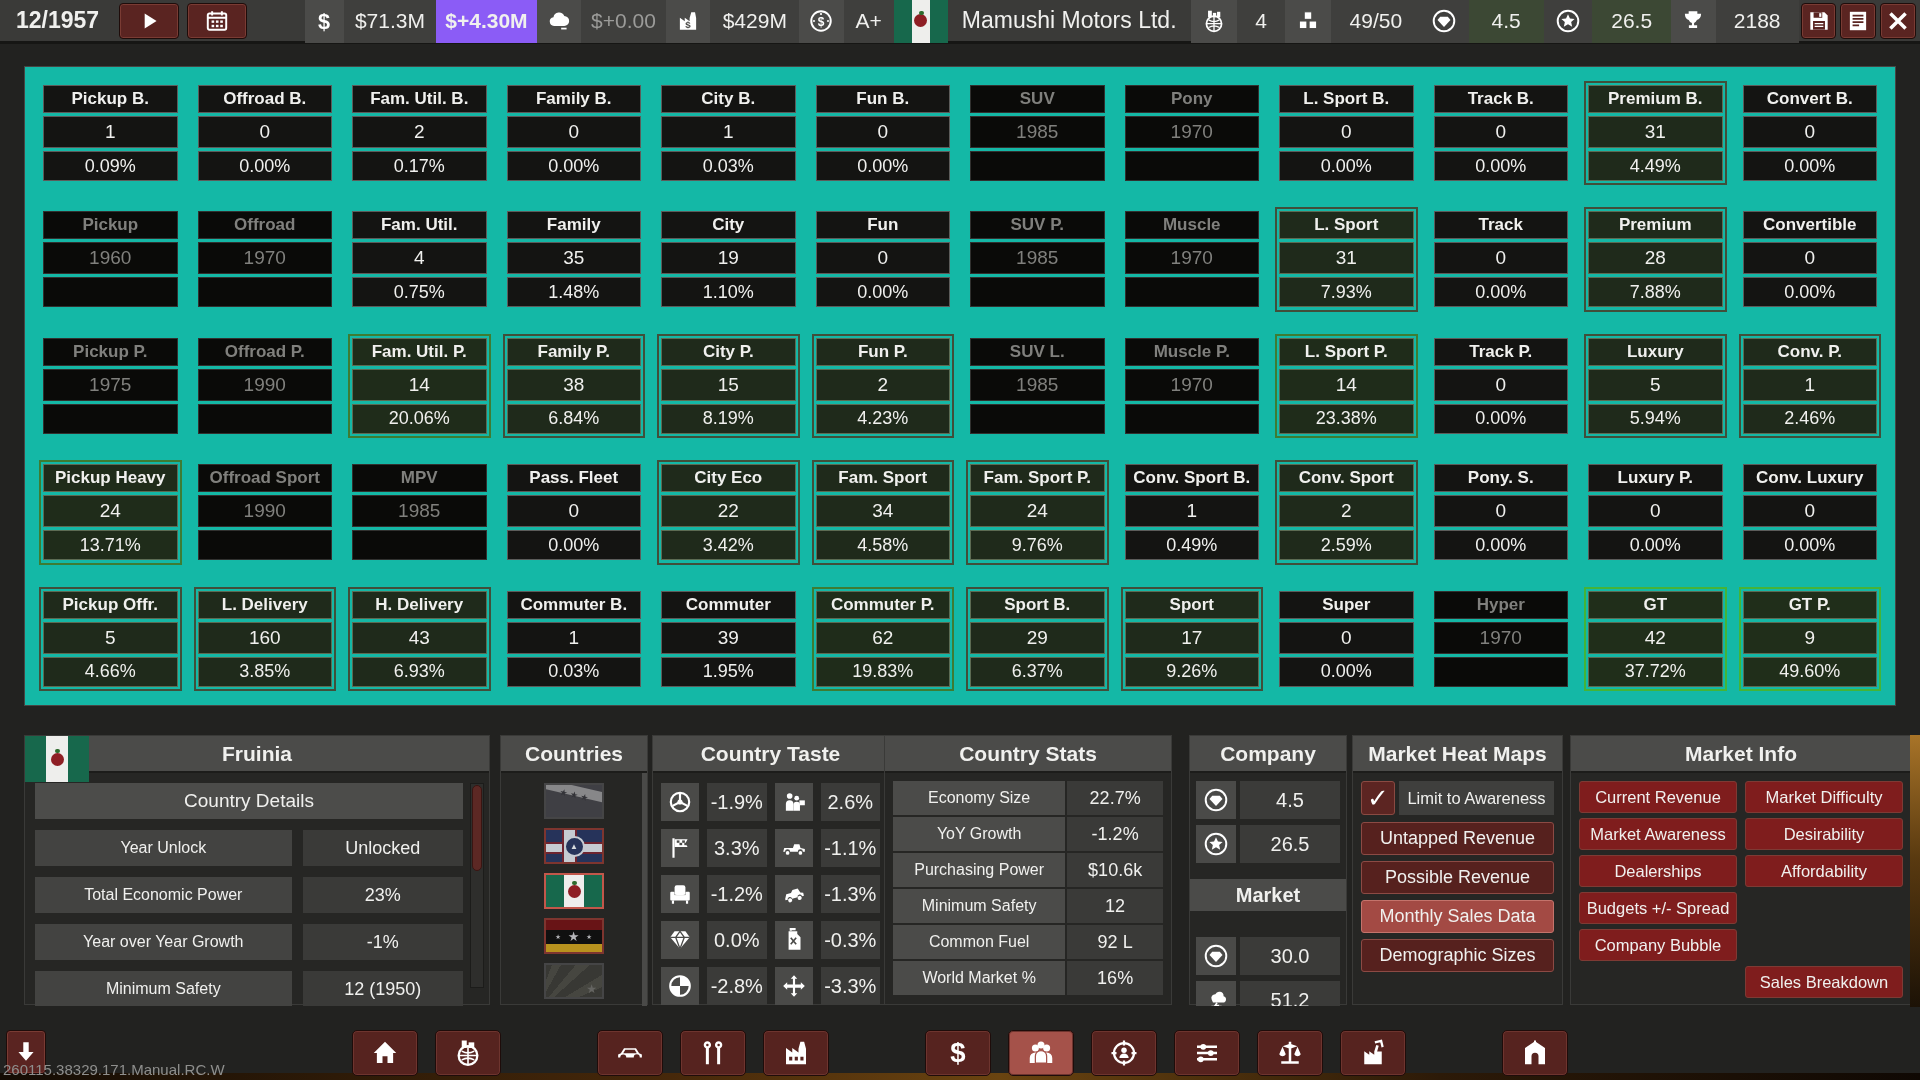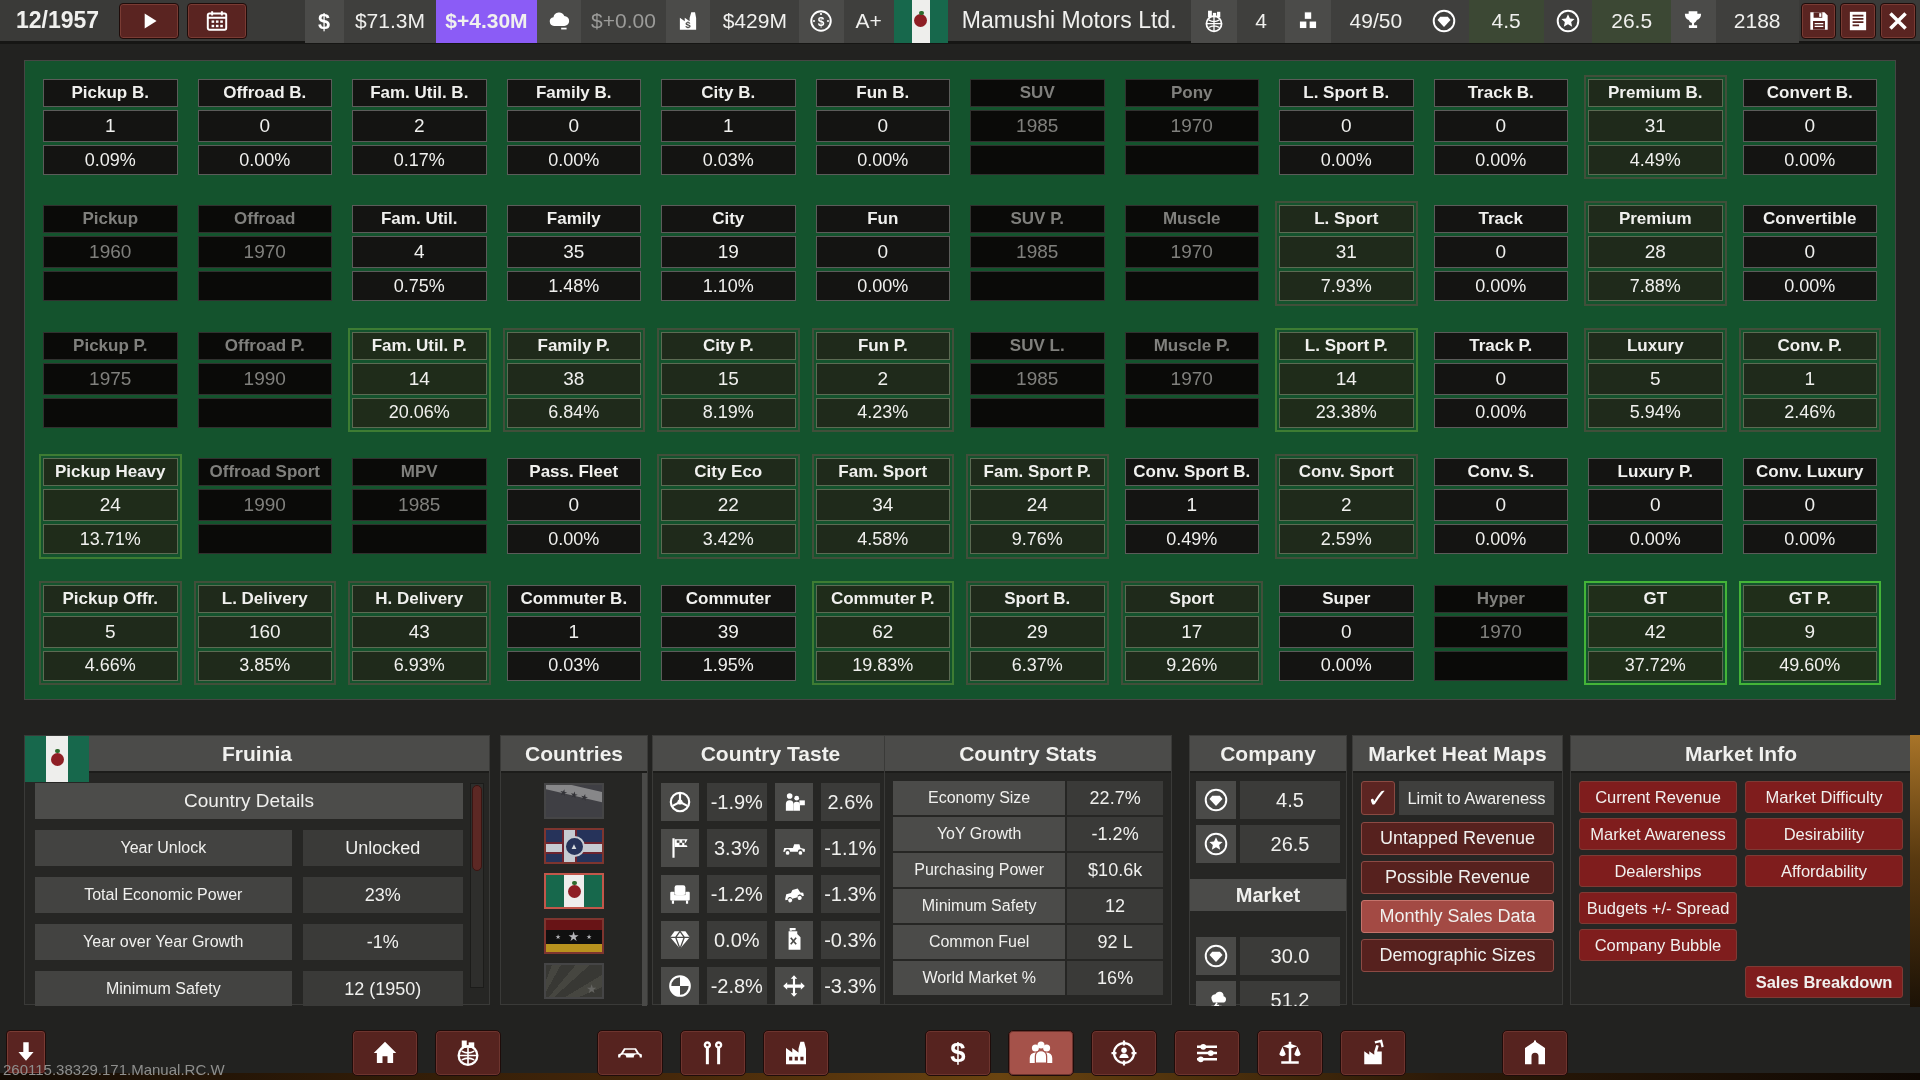--- a/index.html
+++ b/index.html
@@ -48,21 +48,21 @@
 .f-cross i::after{content:"▲";font-size:8px;color:#d6dade;width:17px;height:17px;border:2px solid #c6cbd2;
   border-radius:50%;background:#26335a;display:flex;align-items:center;justify-content:center}
 .f-star-stripes{background:linear-gradient(#681416 0 32%,#101010 32% 74%,#b8921e 74%)}
 .f-star-stripes i::after{content:"⋆ ★ ⋆";color:#b6b6ba;font-size:13px;letter-spacing:1px}
 .f-rays{background:#45453f}
 .f-rays::before{content:"";position:absolute;inset:-40%;
   background:repeating-conic-gradient(from 210deg at 8% 112%,#5c5c54 0 8deg,transparent 8deg 19deg)}
 .f-rays i::after{content:"★";position:absolute;right:5px;bottom:1px;color:#90908c;font-size:12px}
 
 
-.grid-panel{position:absolute;left:24px;top:60px;width:1872px;height:640px;background:#14532d;
+.grid-panel{position:absolute;left:24px;top:66px;width:1872px;height:640px;background:#14b8a6;
   border:1px solid #464644;padding:14px;display:grid;grid-template-columns:repeat(12,1fr);
   column-gap:12px;row-gap:22px}
 .cell{border:2px solid transparent;padding:2px;display:flex;flex-direction:column;gap:3px;cursor:pointer}
 .bx{border:1px solid #5c5c5a;background:#141412;display:flex;align-items:center;justify-content:center;
   overflow:hidden;white-space:nowrap}
 .c-h{height:28px;font-weight:700;font-size:17px;flex:none}
 .c-v{height:32px;font-size:19px;flex:none}
 .c-p{height:30px;font-size:18px;flex:none}
 .cell.mild{border-color:#414f3a}.cell.mild .bx{background:#1f2a1b;border-color:#5c6b53}
 .cell.warm{border-color:#3e7c33}.cell.warm .bx{background:#1f2c1a;border-color:#5c6b53}
@@ -513,21 +513,21 @@
         <div class="bx c-h cx">Conv. Sport B.</div>
         <div class="bx c-v cx">1</div>
         <div class="bx c-p cx">0.49%</div>
       </div>
       <div class="cell mild">
         <div class="bx c-h cx">Conv. Sport</div>
         <div class="bx c-v cx">2</div>
         <div class="bx c-p cx">2.59%</div>
       </div>
       <div class="cell">
-        <div class="bx c-h cx">Conv. S.</div>
+        <div class="bx c-h cx">Pony. S.</div>
         <div class="bx c-v cx">0</div>
         <div class="bx c-p cx">0.00%</div>
       </div>
       <div class="cell">
         <div class="bx c-h cx">Luxury P.</div>
         <div class="bx c-v cx">0</div>
         <div class="bx c-p cx">0.00%</div>
       </div>
       <div class="cell">
         <div class="bx c-h cx">Conv. Luxury</div>
@@ -831,21 +831,21 @@
     <div class="p-body">
       <div class="info-grid" id="info-grid">
           <div class="info-btn" style="grid-area: 1 / 1;">Current Revenue</div>
           <div class="info-btn" style="grid-area: 1 / 2;">Market Difficulty</div>
           <div class="info-btn" style="grid-area: 2 / 1;">Market Awareness</div>
           <div class="info-btn" style="grid-area: 2 / 2;">Desirability</div>
           <div class="info-btn" style="grid-area: 3 / 1;">Dealerships</div>
           <div class="info-btn" style="grid-area: 3 / 2;">Affordability</div>
           <div class="info-btn" style="grid-area: 4 / 1;">Budgets +/- Spread</div>
           <div class="info-btn" style="grid-area: 5 / 1;">Company Bubble</div>
-          <div class="info-btn" style="grid-area: 6 / 2; font-weight: bold;">Sales Breakdown</div>
+          <div class="info-btn" style="grid-area: 6 / 2;">Sales Breakdown</div>
         </div>
     </div>
   </section>
 
   <div class="map-sliver"></div>
 
   <nav class="toolbar" id="toolbar">
       <div class="rbtn tb-btn">
         <span class="ic">
           <svg viewBox="0 0 24 24">

